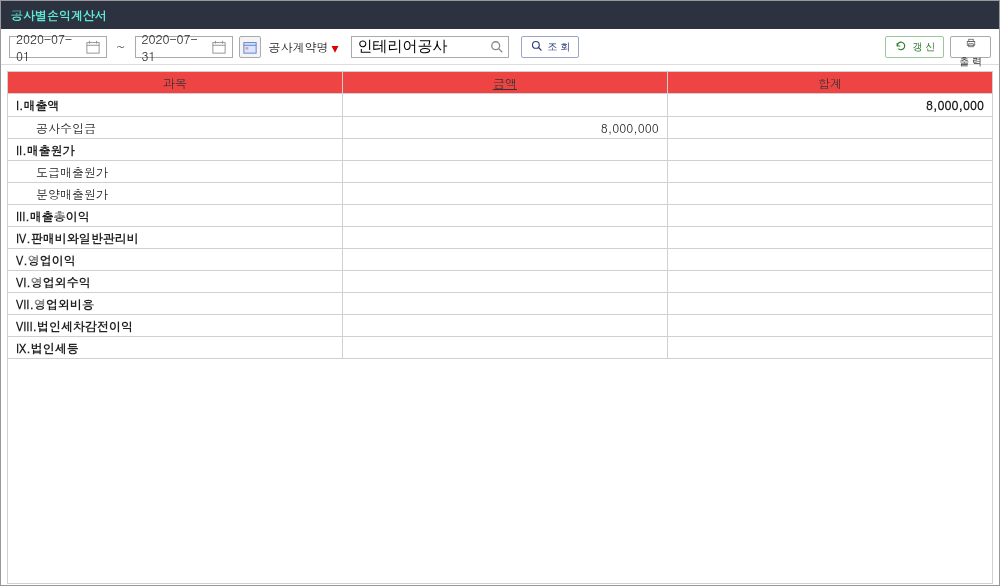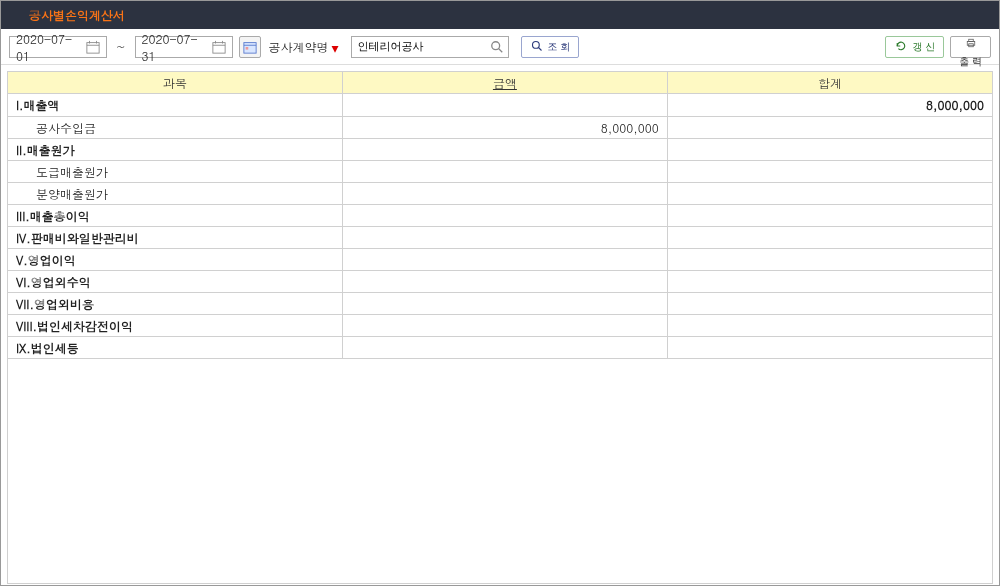--- a/index.html
+++ b/index.html
@@ -1,39 +1,39 @@
 <!DOCTYPE html>
 <html><head>
 <meta charset="utf-8">
 <style>
   * { box-sizing: border-box; margin: 0; padding: 0; }
   body { font-family: "Dotum", "Gulim", sans-serif; font-size: 12px; background: #fff; color: #222; }
   .window { width: 1000px; height: 586px; border: 1px solid #999; position: relative; background: #fff; }
-  .titlebar { background: #2c3240; color: #f97316; height: 28px; line-height: 28px; padding: 0 28px; font-weight: bold; font-size: 12px; }
+  .titlebar { background: #2c3240; color: #5eead4; height: 28px; line-height: 28px; padding: 0 10px; font-weight: bold; font-size: 12px; }
   .toolbar { display: flex; align-items: center; height: 36px; padding: 0 8px; border-bottom: 1px solid #ddd; gap: 6px; }
   .date-input { width: 98px; height: 22px; border: 1px solid #aaa; padding: 0 6px; background: #fff; display: flex; align-items: center; justify-content: space-between; }
   .date-input .cal-icon { width: 14px; height: 14px; display: inline-block; }
   .tilde { padding: 0 3px; }
   .picker-btn { width: 22px; height: 22px; border: 1px solid #aaa; background: #f4f4f4; display: flex; align-items: center; justify-content: center; cursor: pointer; border-radius: 2px; }
   .label-with-star { margin-left: 2px; display: flex; align-items: center; gap: 3px; }
   .red-star { color: #d00; font-size: 14px; }
   .search-box { position: relative; margin-left: 6px; }
-  .search-input { width: 158px; height: 22px; border: 1px solid #aaa; padding: 0 22px 0 6px; font-size: 11px; }
+  .search-input { width: 158px; height: 22px; border: 1px solid #aaa; padding: 0 22px 0 6px; font-size: 15px; }
   .search-icon-wrap { position: absolute; right: 4px; top: 3px; width: 16px; height: 16px; display: flex; align-items: center; justify-content: center; }
   .btn { height: 22px; border: 1px solid #88a; background: #fff; padding: 0 8px; display: inline-flex; align-items: center; gap: 4px; cursor: pointer; border-radius: 2px; font-size: 10px; }
   .btn.lookup { border: 1px solid #9aa6cf; color: #2c3a7a; margin-left: 6px; }
   .btn.refresh { border: 1px solid #9ac89a; color: #2c7a2c; }
   .btn.print { border: 1px solid #aaa; color: #333; flex-direction: column; }
   .tool-spacer { flex: 1; }
   .icon { width: 14px; height: 14px; display: inline-block; }
 
   .grid-wrap { padding: 6px 6px 0 6px; }
   table.grid { width: 100%; border-collapse: collapse; table-layout: fixed; }
   table.grid th, table.grid td { border: 1px solid #d0d0d0; height: 22px; padding: 0 8px; font-size: 12px; }
-  table.grid th { background: #fef9c3; font-weight: normal; text-align: center; color: #333; }
+  table.grid th { background: #ef4444; font-weight: normal; text-align: center; color: #333; }
   table.grid th:first-child { width: 34%; }
   table.grid th:nth-child(2) { width: 33%; text-decoration: underline; }
   table.grid th:nth-child(3) { width: 33%; }
   table.grid td.itemcell { text-align: left; }
   table.grid td.numcell { text-align: right; }
   table.grid tr.bold td { font-weight: bold; }
   table.grid td.indent { padding-left: 28px; }
   .grid-body-outer { border: 1px solid #d0d0d0; border-top: none; height: 490px; }
   .grid-body-outer table.grid { border: none; }
   .grid-body-outer table.grid td { border-top: none; border-left: none; border-right: 1px solid #d0d0d0; border-bottom: 1px solid #d0d0d0; }

